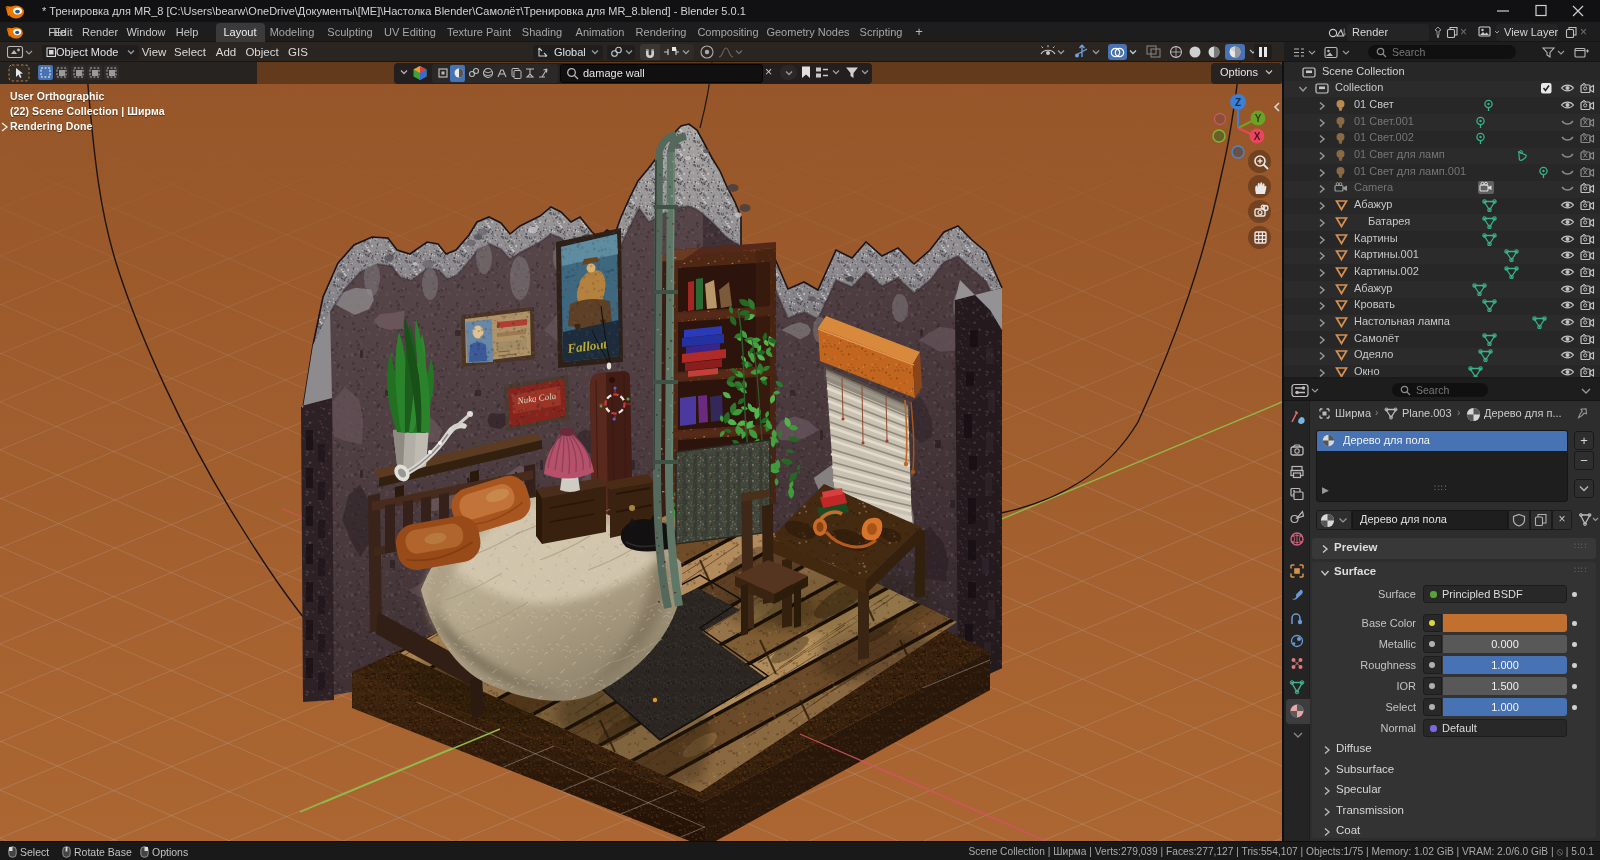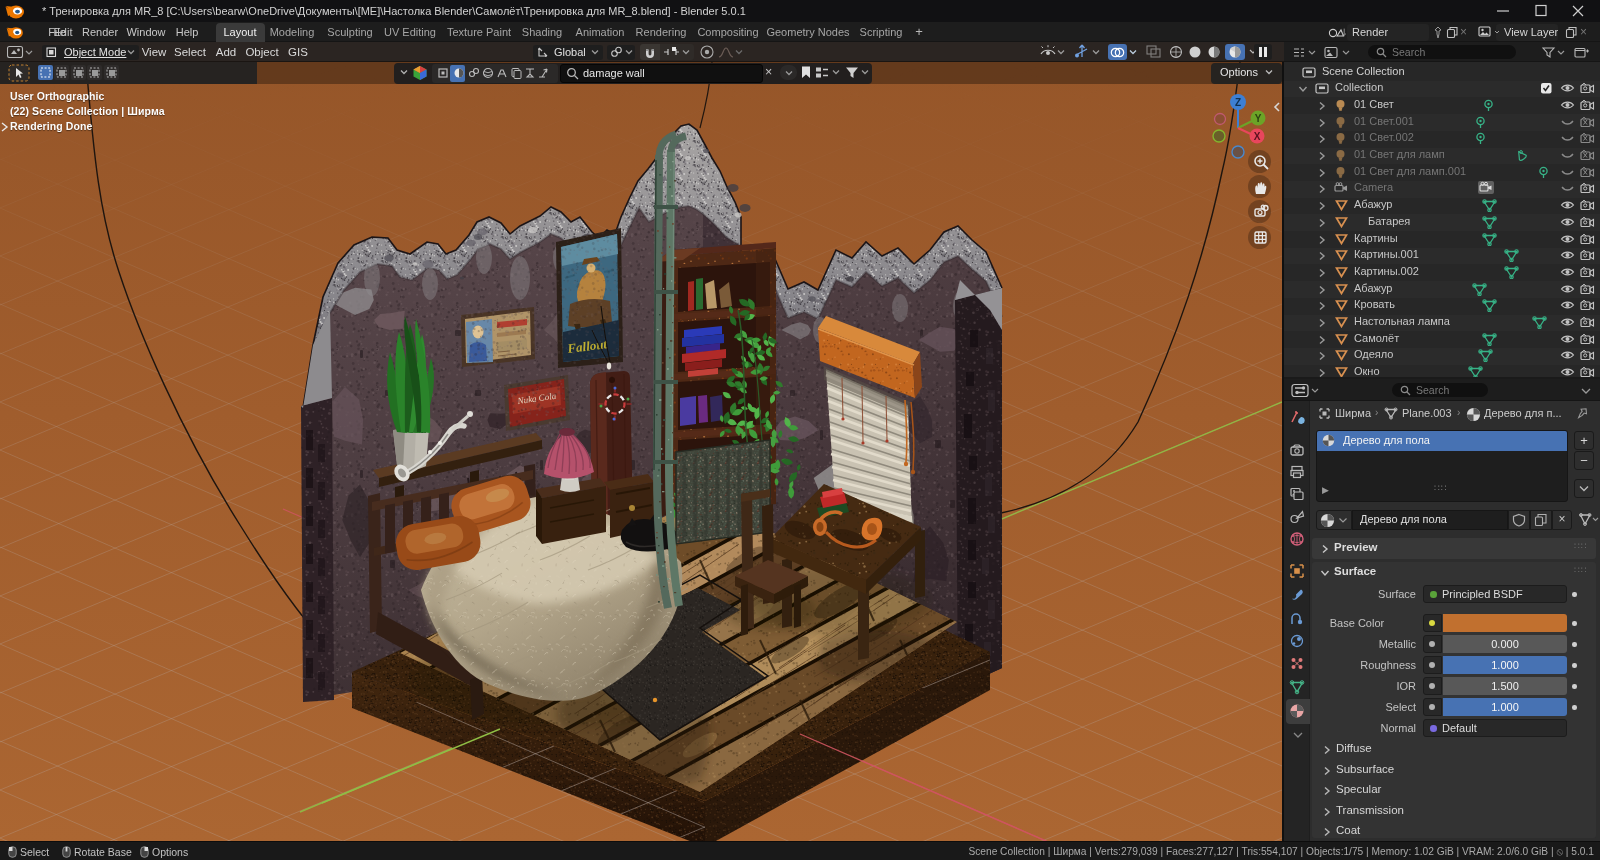--- a/index.html
+++ b/index.html
@@ -1603,21 +1603,21 @@
  <rect x="0.5" y="1.5" width="15" height="11" rx="2" fill="none" stroke="#b8b8b8" stroke-width="1.1"></rect>
  <path d="M4,9 l3,-4 l3,4 z" fill="#b8b8b8"></path>
         <circle cx="11.5" cy="5" r="1.4" fill="#b8b8b8"></circle>
  <path d="M19,6 l3,3 l3,-3" stroke="#9a9a9a" stroke-width="1.2" fill="none"></path>
       </svg>
       <div class="abs" style="left:42px;top:2.5px;width:97px;height:15px;background:#1e1e1e;border-radius:3px;"></div>
       <svg class="abs" style="left:46px;top:5px" width="11" height="11">
  <rect x="1" y="1" width="8.5" height="8.5" fill="none" stroke="#d8d8d8" stroke-width="1.1"></rect>
  <rect x="3" y="3" width="4.5" height="4.5" fill="#d8d8d8"></rect>
       </svg>
-      <div class="abs txt" style="left:64px;top:4px;font-size:11px;color:#e2e2e2;text-decoration:underline;">Object Mode</div>
+      <div class="abs txt" style="left:56px;top:4px;font-size:11px;color:#e2e2e2;">Object Mode</div>
       <svg class="abs" style="left:126px;top:6px" width="10.0" height="8.0" viewBox="0 0 10 8">
  <path d="M2,2.5 L5,5.5 L8,2.5" stroke="#9a9a9a" stroke-width="1.3" fill="none"></path>
       </svg>
       <div class="abs txt" style="left:154px;top:4px;transform:translateX(-50%);font-size:11.5px;color:#dadada;">View</div>
       <div class="abs txt" style="left:190px;top:4px;transform:translateX(-50%);font-size:11.5px;color:#dadada;">Select</div>
       <div class="abs txt" style="left:226px;top:4px;transform:translateX(-50%);font-size:11.5px;color:#dadada;text-align:center;">Add</div>
       <div class="abs txt" style="left:262px;top:4px;transform:translateX(-50%);font-size:11.5px;color:#dadada;">Object</div>
       <div class="abs txt" style="left:298px;top:4px;transform:translateX(-50%);font-size:11.5px;color:#dadada;">GIS</div>
       <div class="abs" style="left:533px;top:2.5px;width:70px;height:15px;background:#1e1e1e;border-radius:3px;"></div>
       <svg class="abs" style="left:537px;top:4px" width="13" height="13">
@@ -2320,21 +2320,21 @@
       <svg class="abs" style="left:36px;top:189px" width="10" height="10">
  <path d="M1.5,3 L5,7 L8.5,3" fill="none" stroke="#c8c8c8" stroke-width="1.4"></path>
       </svg>
       <div class="abs txt" style="left:50px;top:186px;font-size:11.5px;color:#dddddd;font-weight:bold;">Surface</div>
       <div class="abs txt" style="left:290px;top:186px;font-size:9px;color:#6a6a6a;letter-spacing:1px;">∷∷</div>
       <div class="abs txt" style="left:14px;top:209px;width:118px;text-align:right;font-size:11px;color:#c3c3c3;">Surface</div>
       <div class="abs" style="left:288px;top:213px;width:4.5px;height:4.5px;border-radius:50%;background:#cfcfcf;"></div>
       <div class="abs" style="left:139px;top:206px;width:144px;height:18px;background:#282828;border:1px solid #1c1c1c;border-radius:3px;"></div>
       <div class="abs" style="left:146px;top:212px;width:6.5px;height:6.5px;border-radius:50%;background:#5aa33a;"></div>
       <div class="abs txt" style="left:158px;top:208.5px;font-size:11px;color:#dcdcdc;">Principled BSDF</div>
-      <div class="abs txt" style="left:14px;top:238px;width:118px;text-align:center;font-size:11px;color:#c3c3c3;">Base Color</div>
+      <div class="abs txt" style="left:14px;top:238px;width:118px;text-align:right;font-size:11px;color:#c3c3c3;">Base Color</div>
       <div class="abs" style="left:139px;top:235px;width:19px;height:18px;background:#282828;border:1px solid #1c1c1c;border-radius:3px 0 0 3px;"></div>
       <div class="abs" style="left:145px;top:241px;width:6px;height:6px;border-radius:50%;background:#d8d840;"></div>
       <div class="abs" style="left:288px;top:242px;width:4.5px;height:4.5px;border-radius:50%;background:#cfcfcf;"></div>
       <div class="abs" style="left:159px;top:235px;width:124px;height:18px;background:#c1702f;border-radius:0 3px 3px 0;"></div>
       <div class="abs txt" style="left:14px;top:259px;width:118px;text-align:right;font-size:11px;color:#c3c3c3;">Metallic</div>
       <div class="abs" style="left:139px;top:256px;width:19px;height:18px;background:#282828;border:1px solid #1c1c1c;border-radius:3px 0 0 3px;"></div>
       <div class="abs" style="left:145px;top:262px;width:6px;height:6px;border-radius:50%;background:#b0b0b0;"></div>
       <div class="abs" style="left:288px;top:263px;width:4.5px;height:4.5px;border-radius:50%;background:#cfcfcf;"></div>
       <div class="abs" style="left:159px;top:256px;width:124px;height:18px;background:#585858;border-radius:0 3px 3px 0;"></div>
       <div class="abs txt" style="left:221px;top:258.5px;transform:translateX(-50%);font-size:11px;color:#f0f0f0;">0.000</div>

